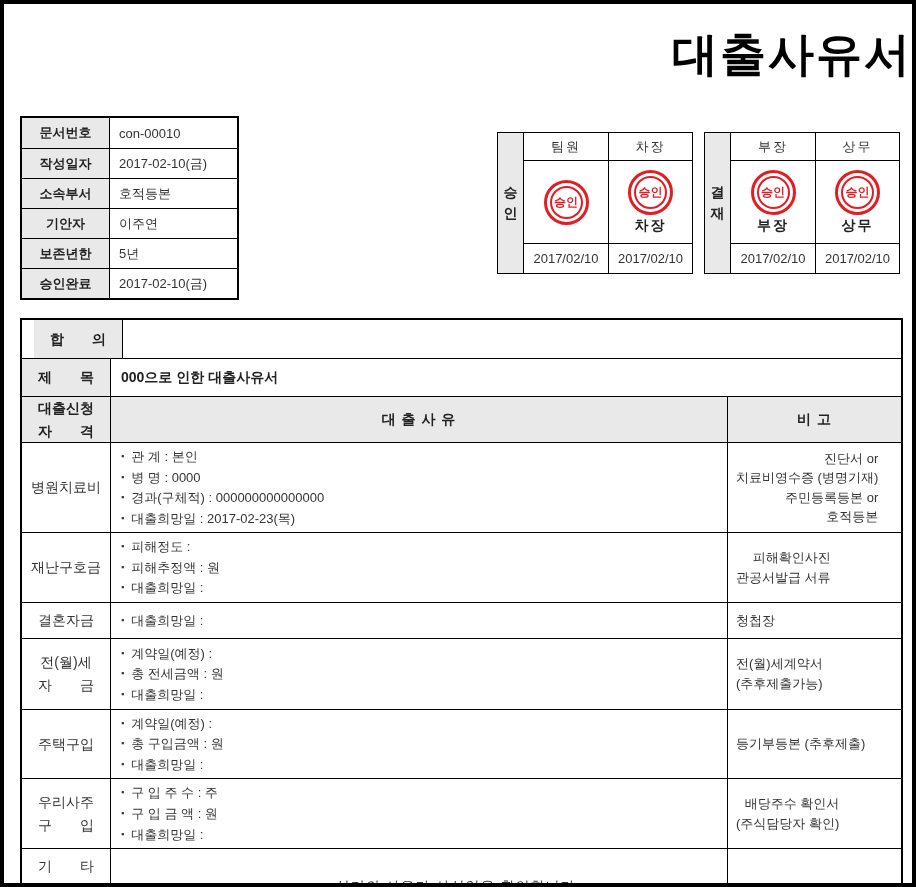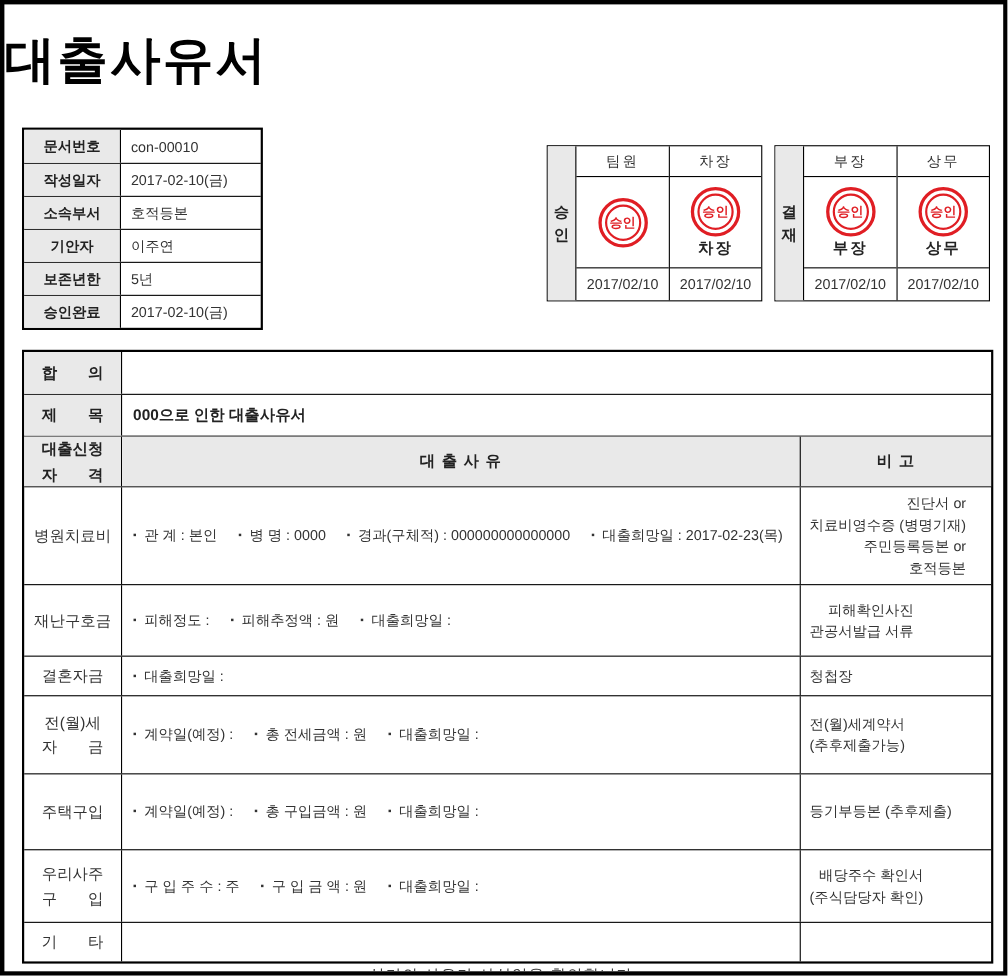--- a/index.html
+++ b/index.html
@@ -4,21 +4,21 @@
 <style>
   * { margin:0; padding:0; box-sizing:border-box; }
   html,body { background:#fff; }
   body { font-family:"Liberation Sans","DejaVu Sans",sans-serif; color:#333; }
   .page {
     position:relative; width:916px; height:887px; background:#fff;
     border:4px solid #000; overflow:hidden;
   }
   
   .doc-title {
-    position:absolute; top:20px; left:0; right:0; text-align:left;
+    position:absolute; top:20px; left:0; right:0; text-align:right;
     font-size:46px; font-weight:bold; color:#000; letter-spacing:2px;
   }
   
   .info-table {
     position:absolute; left:16px; top:112px; width:219px;
     border:2px solid #000;
   }
   .info-row { display:flex; height:30px; border-top:1px solid #000; }
   .info-row:first-child { border-top:none; }
   .info-label {
@@ -83,21 +83,21 @@
   .m-note {
     width:174px; border-left:1px solid #000;
     display:flex; align-items:center; padding:5px 8px;
     font-size:13px; color:#333; white-space:pre-line; line-height:1.5;text-align:right;
   }
   .m-note.hdr {
     background:#e9e9e9; font-weight:bold; color:#222; font-size:14px;
     justify-content:center; letter-spacing:1px;
   }
   .m-title-text { font-size:14px; font-weight:bold; color:#222; }
-  .bullets { display:flex; flex-direction:row; gap:19px; }
+  .bullets { display:flex; flex-direction:column; gap:3px; }
   .bullet-line { font-size:13px; color:#333; line-height:1.35; }
   .bullet-line::before { content:"▪"; font-size:9px; margin-right:7px; vertical-align:2px; color:#333; }
   
   .footer-line {
     position:absolute; left:0; right:0; top:874px; text-align:center;
     font-size:14px; color:#333; letter-spacing:1px;
   }
 </style>
 </head>
 <body>
@@ -182,21 +182,21 @@
           <div class="appr-name">상무</div>
         </div>
         <div class="appr-date">2017/02/10</div>
       </div>
     </div>
 
   </div>
 
   <div class="main-table">
 
-    <div class="m-row" style="min-height:38px;">
+    <div class="m-row" style="min-height:38px;padding-left:12px;">
       <div class="m-label hdr">합　　의</div>
       <div class="m-value"></div>
     </div>
 
     <div class="m-row" style="min-height:38px;">
       <div class="m-label hdr">제　　목</div>
       <div class="m-value">
         <span class="m-title-text">000으로 인한 대출사유서</span>
       </div>
     </div>

